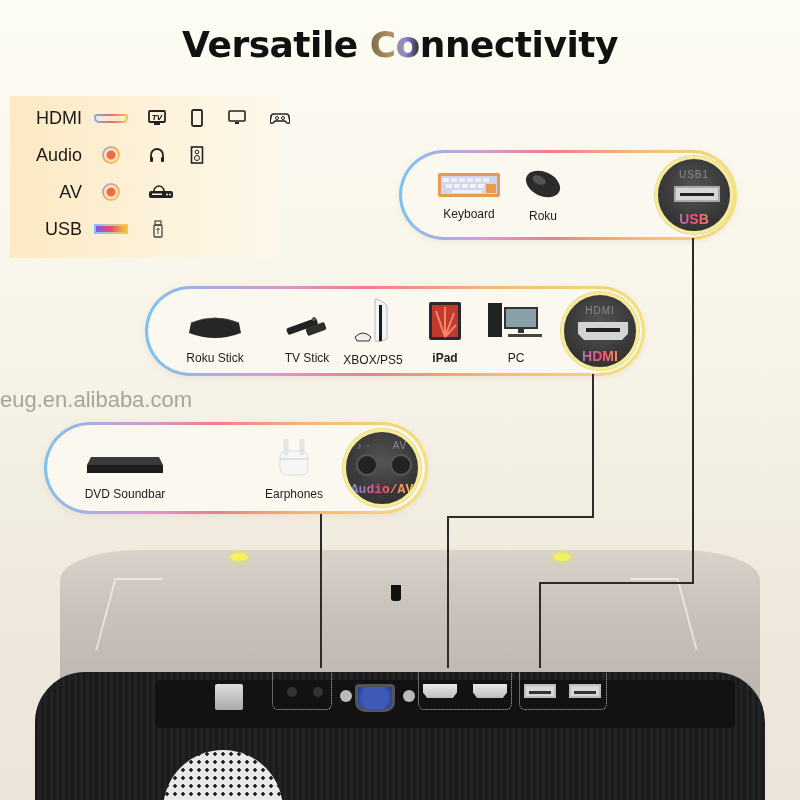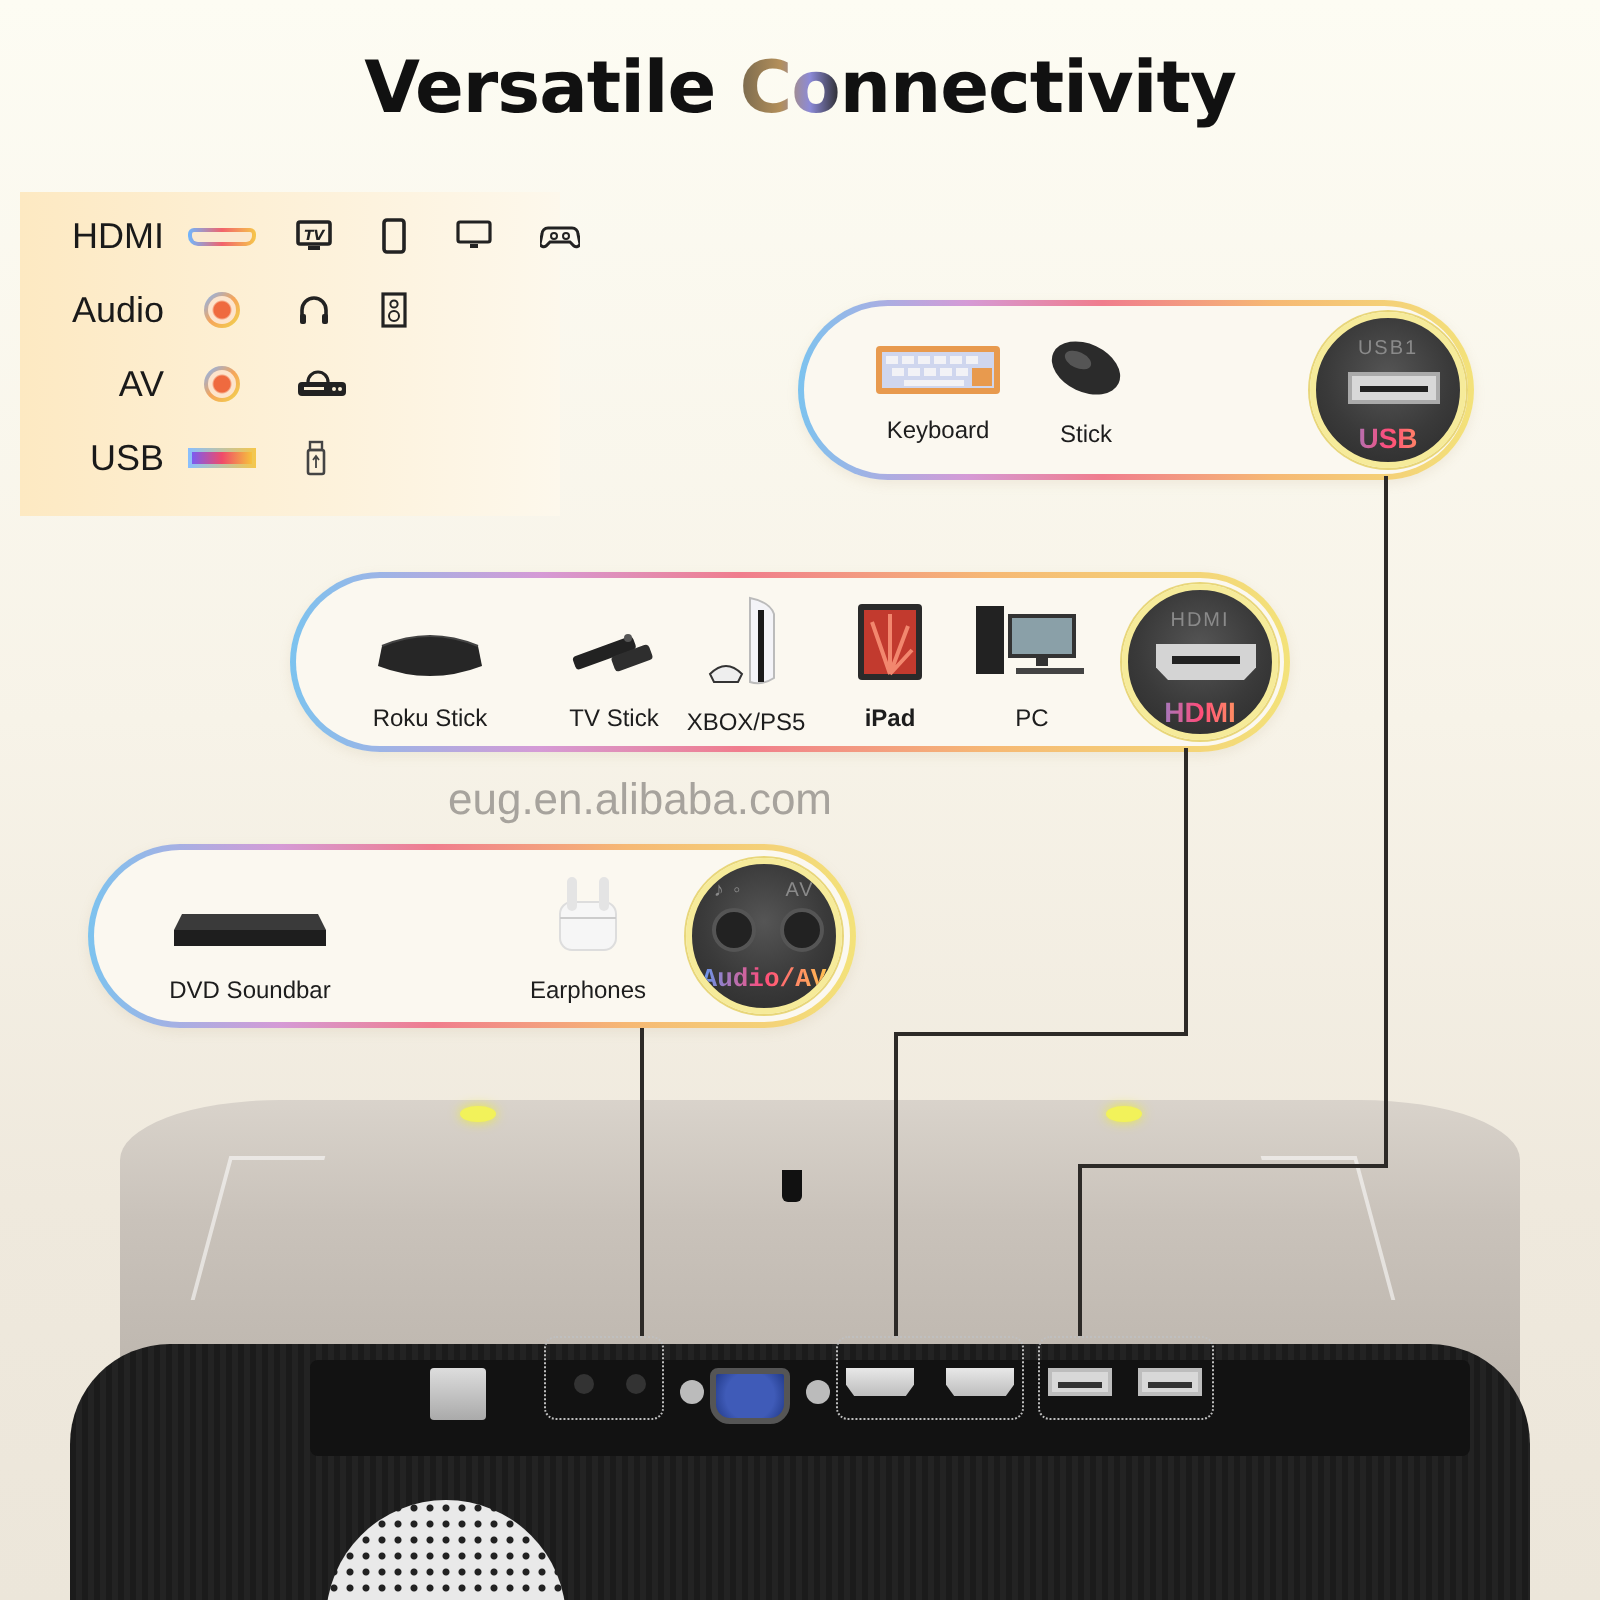--- a/index.html
+++ b/index.html
@@ -66,21 +66,21 @@
     overflow: hidden;
   }
   .port-circle .cap { position: absolute; width: 100%; text-align: center; color: #8a8a8a; font-size: 10px; letter-spacing: 1px; }
   .port-circle .rainbow {
     position: absolute; width: 100%; text-align: center; font-weight: bold;
     background: linear-gradient(90deg,#4aa3ff,#ff4c7a,#ffd34a);
     -webkit-background-clip: text; background-clip: text; color: transparent;
   }
 
   .watermark {
-    position: absolute; top: 387px; left: 0; width: 640px; text-align: center;
+    position: absolute; top: 387px; left: 0; width: 640px; text-align: left;
     font-size: 22px; color: #a7a39d; font-family: "Liberation Sans", sans-serif;
   }
 
   
   .line { position: absolute; background: #2d2a27; }
 
   
   .proj-top {
     position: absolute; left: 60px; top: 550px; width: 700px; height: 150px;
     background: linear-gradient(180deg,#d9d3cb 0%,#c9c2ba 40%,#bcb5ad 100%);
@@ -219,21 +219,21 @@
         </g>
         <rect x="48" y="11" width="10" height="9" fill="#e89a4e"></rect>
       </svg>
     <div class="device-label">Keyboard</div>
   </div>
   <div class="device" style="left:113px; top:16px; width:56px;">
     <svg class="device-art" width="42" height="30" viewBox="0 0 42 30">
         <ellipse cx="21" cy="15" rx="18" ry="12" transform="rotate(25 21 15)" fill="#2b2b2b"></ellipse>
         <ellipse cx="17" cy="11" rx="7" ry="4" transform="rotate(25 17 11)" fill="#555"></ellipse>
       </svg>
-    <div class="device-label">Stick</div>
+    <div class="device-label">Roku</div>
   </div>
   <div class="port-circle" style="left:253px; top:3px; width:78px; height:78px;">
     <div class="cap" style="top:10px;">USB1</div>
     <div style="position:absolute; left:16px; top:27px; width:46px; height:16px; background:#d8d8d8; border:2px solid #aaa;">
         <div style="position:absolute; left:4px; right:4px; top:5px; height:3px; background:#222;"></div>
       </div>
     <div class="rainbow" style="top:52px; font-size:14px;">USB</div>
   </div>
 </div>
 

